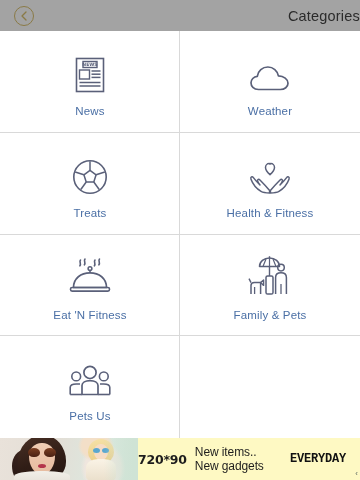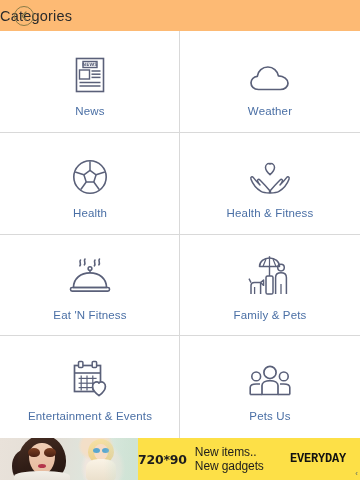--- a/index.html
+++ b/index.html
@@ -6,22 +6,22 @@
   body{
     width:360px;height:480px;overflow:hidden;
     background:#ffffff;
     font-family:"Liberation Sans", sans-serif;
     -webkit-font-smoothing:antialiased;
   }
   .screen{position:relative;width:360px;height:480px;background:#fff;}
 
   
   .header{
-    position:relative;height:31px;background:#fdba74;
-    display:flex;align-items:center;justify-content:flex-start;
+    position:relative;height:31px;background:#a3a3a3;
+    display:flex;align-items:center;justify-content:flex-end;
   }
   .back-btn{
     position:absolute;left:14px;top:50%;transform:translateY(-50%);
     width:20px;height:20px;border-radius:50%;
     border:1.4px solid #8a7a46;
     display:flex;align-items:center;justify-content:center;
     cursor:pointer;box-sizing:border-box;
   }
   .back-btn svg{display:block;}
   .header-title{
@@ -57,21 +57,21 @@
   }
   .icon-wrap svg{display:block;}
   .cell-label{
     font-size:11.5px;color:#4a6fa5;letter-spacing:.15px;text-align:center;
     line-height:1.1;
   }
 
   
   .ad{
     position:absolute;left:0;right:0;bottom:0;height:42px;
-    background:#fde047;overflow:hidden;cursor:pointer;
+    background:#fef9c3;overflow:hidden;cursor:pointer;
   }
   .ad-photo{
     position:absolute;left:0;top:0;width:138px;height:42px;overflow:hidden;
     background:
       radial-gradient(ellipse 26px 22px at 96px 8px, #f3dfc8 0%, #f3dfc8 55%, rgba(243,223,200,0) 70%),
       radial-gradient(ellipse 30px 34px at 103px 30px, #efe6de 0%, #efe6de 60%, rgba(239,230,222,0) 75%),
       linear-gradient(100deg,#e9e2da 0%,#e3ded6 40%,#dce9e0 75%,#cfe3d5 100%);
   }
   
   .ad-hair{
@@ -207,21 +207,21 @@
         <svg width="38" height="38" viewBox="0 0 38 38">
           <circle cx="19" cy="19" r="16.2" fill="none" stroke="#5a6079" stroke-width="1.6"></circle>
           <polygon points="19,12.4 25.1,16.8 22.8,24 15.2,24 12.9,16.8" fill="none" stroke="#5a6079" stroke-width="1.5" stroke-linejoin="round"></polygon>
           <line x1="19" y1="12.4" x2="19" y2="3.2" stroke="#5a6079" stroke-width="1.5"></line>
           <line x1="25.1" y1="16.8" x2="33.8" y2="14" stroke="#5a6079" stroke-width="1.5"></line>
           <line x1="22.8" y1="24" x2="28.2" y2="31.5" stroke="#5a6079" stroke-width="1.5"></line>
           <line x1="15.2" y1="24" x2="9.8" y2="31.5" stroke="#5a6079" stroke-width="1.5"></line>
           <line x1="12.9" y1="16.8" x2="4.2" y2="14" stroke="#5a6079" stroke-width="1.5"></line>
         </svg>
       </div>
-      <div class="cell-label">Health</div>
+      <div class="cell-label">Treats</div>
     </div>
 
     <div class="cell">
       <div class="icon-wrap">
         <svg width="46" height="36" viewBox="0 0 46 36">
           <path d="M23 14.6 C23 14.6 18.5 10.6 18.5 7.4 C18.5 5.2 20.2 3.6 22.1 3.6
                    C23 3.6 23 4.3 23 4.3 C23 4.3 23 3.6 23.9 3.6
                    C25.8 3.6 27.5 5.2 27.5 7.4 C27.5 10.6 23 14.6 23 14.6 Z" fill="none" stroke="#5a6079" stroke-width="1.5" stroke-linejoin="round"></path>
           <path d="M22.6 30.5 C20 27.4 15.6 22.6 13.2 20.2 C11.6 18.6 10.2 19.4 10.6 21
                    C11 22.6 13 25 13 25 C13 25 8.4 20.4 6.4 17.6
@@ -272,40 +272,20 @@
 
           <path d="M4 40 L4 31.5 C4 29.8 5.4 28.6 7.4 28.6 L13.6 28.6 L13.6 40" fill="none" stroke="#5a6079" stroke-width="1.5" stroke-linejoin="round"></path>
           <line x1="7.6" y1="33" x2="7.6" y2="40" stroke="#5a6079" stroke-width="1.3"></line>
           <path d="M13.6 28.6 L16.6 26 L16.6 31.4 Z" fill="none" stroke="#5a6079" stroke-width="1.4" stroke-linejoin="round"></path>
           <line x1="4" y1="28.6" x2="2" y2="24.6" stroke="#5a6079" stroke-width="1.4"></line>
         </svg>
       </div>
       <div class="cell-label">Family &amp; Pets</div>
     </div>
 
-    <div class="cell">
-      <div class="icon-wrap">
-        <svg width="44" height="40" viewBox="0 0 44 40">
-          <rect x="6.5" y="6.5" width="26" height="26" fill="none" stroke="#5a6079" stroke-width="1.7"></rect>
-          <line x1="6.5" y1="14" x2="32.5" y2="14" stroke="#5a6079" stroke-width="1.6"></line>
-          <rect x="10.5" y="2.6" width="4.4" height="6" rx="1" fill="#fff" stroke="#5a6079" stroke-width="1.5"></rect>
-          <rect x="24.2" y="2.6" width="4.4" height="6" rx="1" fill="#fff" stroke="#5a6079" stroke-width="1.5"></rect>
-          <line x1="10.6" y1="19.4" x2="28.6" y2="19.4" stroke="#5a6079" stroke-width="1.2"></line>
-          <line x1="10.6" y1="24.2" x2="28.6" y2="24.2" stroke="#5a6079" stroke-width="1.2"></line>
-          <line x1="10.6" y1="28.6" x2="28.6" y2="28.6" stroke="#5a6079" stroke-width="1.2"></line>
-          <line x1="13.2" y1="16.4" x2="13.2" y2="31.6" stroke="#5a6079" stroke-width="1.2"></line>
-          <line x1="19" y1="16.4" x2="19" y2="31.6" stroke="#5a6079" stroke-width="1.2"></line>
-          <line x1="24.8" y1="16.4" x2="24.8" y2="31.6" stroke="#5a6079" stroke-width="1.2"></line>
-          <path d="M31 36.6 C31 36.6 24.6 31.8 24.6 27.4 C24.6 24.6 26.8 22.8 29 22.8
-                   C30.4 22.8 31 24 31 24 C31 24 31.6 22.8 33 22.8
-                   C35.2 22.8 37.4 24.6 37.4 27.4 C37.4 31.8 31 36.6 31 36.6 Z" fill="#fff" stroke="#5a6079" stroke-width="1.7" stroke-linejoin="round"></path>
-        </svg>
-      </div>
-      <div class="cell-label">Entertainment &amp; Events</div>
-    </div>
 
     <div class="cell">
       <div class="icon-wrap">
         <svg width="46" height="36" viewBox="0 0 46 36">
           <circle cx="23" cy="9.4" r="6.1" fill="none" stroke="#5a6079" stroke-width="1.7"></circle>
           <path d="M15 31.5 L15 22.6 C15 19.6 18.4 17.6 23 17.6
                    C27.6 17.6 31 19.6 31 22.6 L31 31.5 Z" fill="none" stroke="#5a6079" stroke-width="1.7" stroke-linejoin="round"></path>
           <circle cx="9.2" cy="13.4" r="4.4" fill="none" stroke="#5a6079" stroke-width="1.6"></circle>
           <path d="M3.2 31.5 L3.2 24.6 C3.2 22.4 5.8 21 9.2 21 L13 21" fill="none" stroke="#5a6079" stroke-width="1.6" stroke-linejoin="round"></path>
           <line x1="3.2" y1="31.5" x2="14.8" y2="31.5" stroke="#5a6079" stroke-width="1.6"></line>

